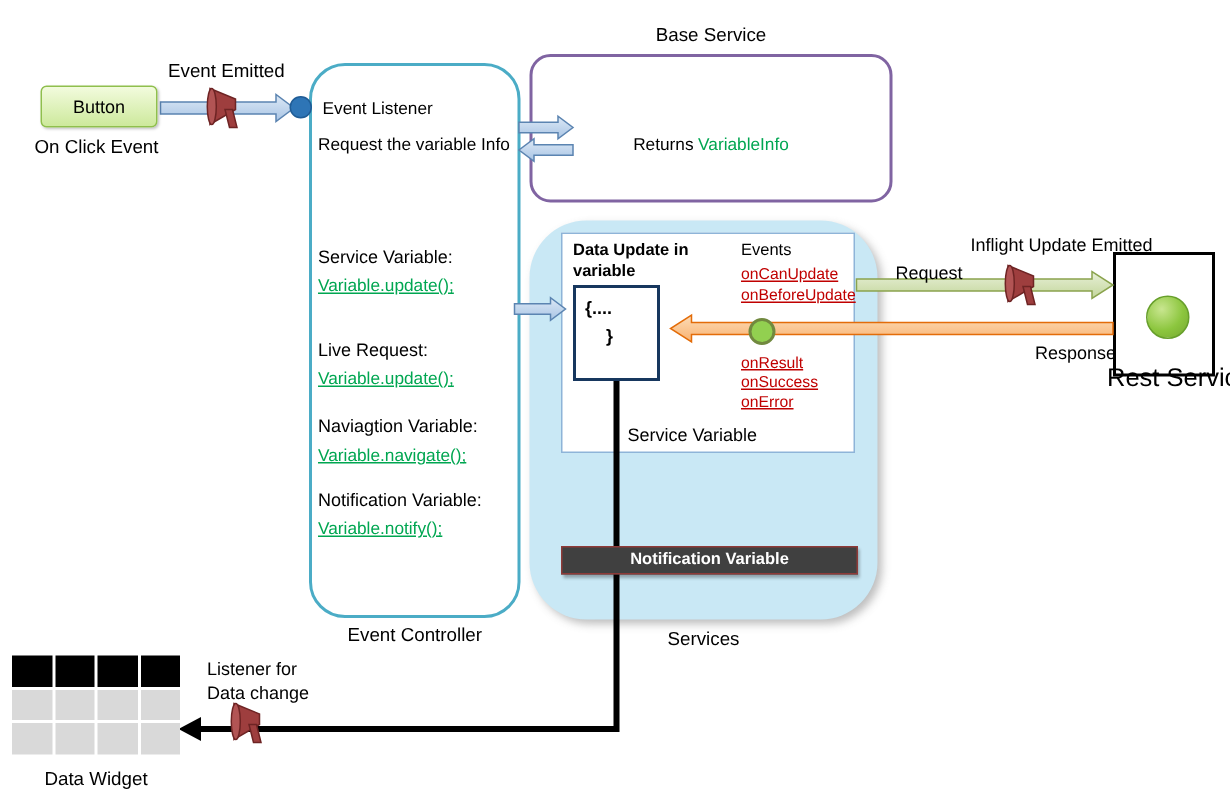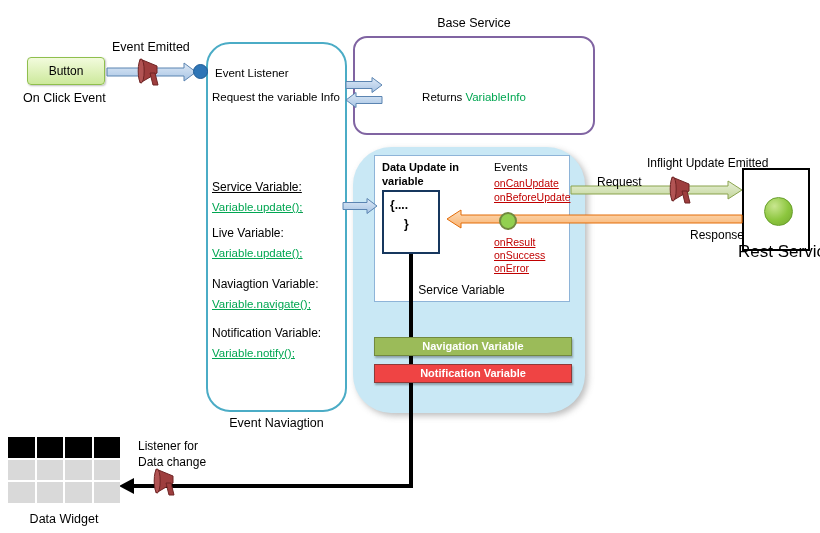--- a/index.html
+++ b/index.html
@@ -47,21 +47,21 @@
   .brace-close { padding-left:14px; }
   .evt { position:absolute; left:494px; z-index:5; font-size:10.5px; color:#c00000; text-decoration:underline; white-space:nowrap; }
   .dot-event { position:absolute; left:499px; top:212px; width:18px; height:18px; z-index:4;
              background:#92d050; border:2px solid #71893f; border-radius:50%; }
 
   .bar { position:absolute; left:374px; width:198px; height:19px; z-index:4; text-align:center;
          color:#fff; font-weight:bold; font-size:11px; line-height:17px; border:1px solid;
          box-shadow:1px 2px 2px rgba(0,0,0,.3); }
   .bar-live  { top:310px; background:#31859c; border-color:#205f73; }
   .bar-nav   { top:337px; background:#9bbb59; border-color:#71893f; }
-  .bar-notif { top:364px; background:#ef4444; border-color:#8e3a38; }
+  .bar-notif { top:364px; background:#404040; border-color:#8e3a38; }
 
   
   .rest-box { position:absolute; left:742px; top:168px; width:68px; height:83px; z-index:2;
               background:#fff; border:2px solid #000; }
   .rest-dot { position:absolute; left:20px; top:27px; width:29px; height:29px; border-radius:50%;
               background:radial-gradient(circle at 35% 30%, #c9e690, #8cc63e 55%, #74a730);
               border:1px solid #679f2b; }
 
   
   .dw { position:absolute; left:8px; top:437px; width:112px; height:66px; z-index:4;
@@ -116,38 +116,38 @@
   <div class="btn">
     <span>Button</span>
   </div>
   <div class="txt" style="left:23px; top:91px; font-size:12.5px;">On Click Event</div>
 
   <div class="ec-box"></div>
   <div class="dot-listener"></div>
   <div class="txt" style="left:215px; top:67px; font-size:11.5px;">Event Listener</div>
   <div class="txt" style="left:212px; top:91px; font-size:11.5px;">Request the variable Info</div>
 
-  <div class="ec-item" style="top:180px;text-decoration:underline;">
+  <div class="ec-item" style="top:164px;">
     <div class="lbl">Service Variable:</div>
     <div class="code">Variable.update();</div>
   </div>
   <div class="ec-item" style="top:226px;">
-    <div class="lbl">Live Variable:</div>
+    <div class="lbl">Live Request:</div>
     <div class="code">Variable.update();</div>
   </div>
   <div class="ec-item" style="top:277px;">
     <div class="lbl">Naviagtion Variable:</div>
     <div class="code">Variable.navigate();</div>
   </div>
   <div class="ec-item" style="top:326px;">
     <div class="lbl">Notification Variable:</div>
     <div class="code">Variable.notify();</div>
   </div>
 
-  <div class="txt center" style="left:206px; top:416px; width:141px; font-size:12.5px;">Event Naviagtion</div>
+  <div class="txt center" style="left:206px; top:416px; width:141px; font-size:12.5px;">Event Controller</div>
 
   <div class="txt center" style="left:353px; top:16px; width:242px; font-size:12.5px;">Base Service</div>
   <div class="bs-box"></div>
   <div class="returns-line">
     <span class="pre">Returns</span><span class="val">VariableInfo</span>
   </div>
 
   <div class="svc-box"></div>
   <div class="sv-white"></div>
   <div class="data-update">Data Update in variable</div>
@@ -157,27 +157,25 @@
   </div>
   <div class="txt bold" style="left:494px; top:161px; font-size:11px;">Events</div>
   <div class="evt" style="top:177px;">onCanUpdate</div>
   <div class="evt" style="top:191px;">onBeforeUpdate</div>
   <div class="dot-event"></div>
   <div class="evt" style="top:236px;">onResult</div>
   <div class="evt" style="top:249px;">onSuccess</div>
   <div class="evt" style="top:262px;">onError</div>
   <div class="txt bold center" style="left:374px; top:283px; width:175px;">Service Variable</div>
 
-  <div class="bar bar-nav">
-    <span>Navigation Variable</span>
-  </div>
   <div class="bar bar-notif">
     <span>Notification Variable</span>
   </div>
 
+  <div class="txt center" style="left:353px; top:419px; width:232px; font-size:12.5px;">Services</div>
 
   <div class="txt" style="left:647px; top:156px;">Inflight Update Emitted</div>
   <div class="txt" style="left:597px; top:175px;">Request</div>
   <div class="txt" style="left:690px; top:228px;">Response</div>
   <div class="rest-box">
     <div class="rest-dot"></div>
   </div>
   <div class="txt center" style="left:738px; top:242px; width:76px; font-size:17px;">Rest Service</div>
 
   <div class="txt listener-lbl" style="left:138px; top:439px;">Listener for

